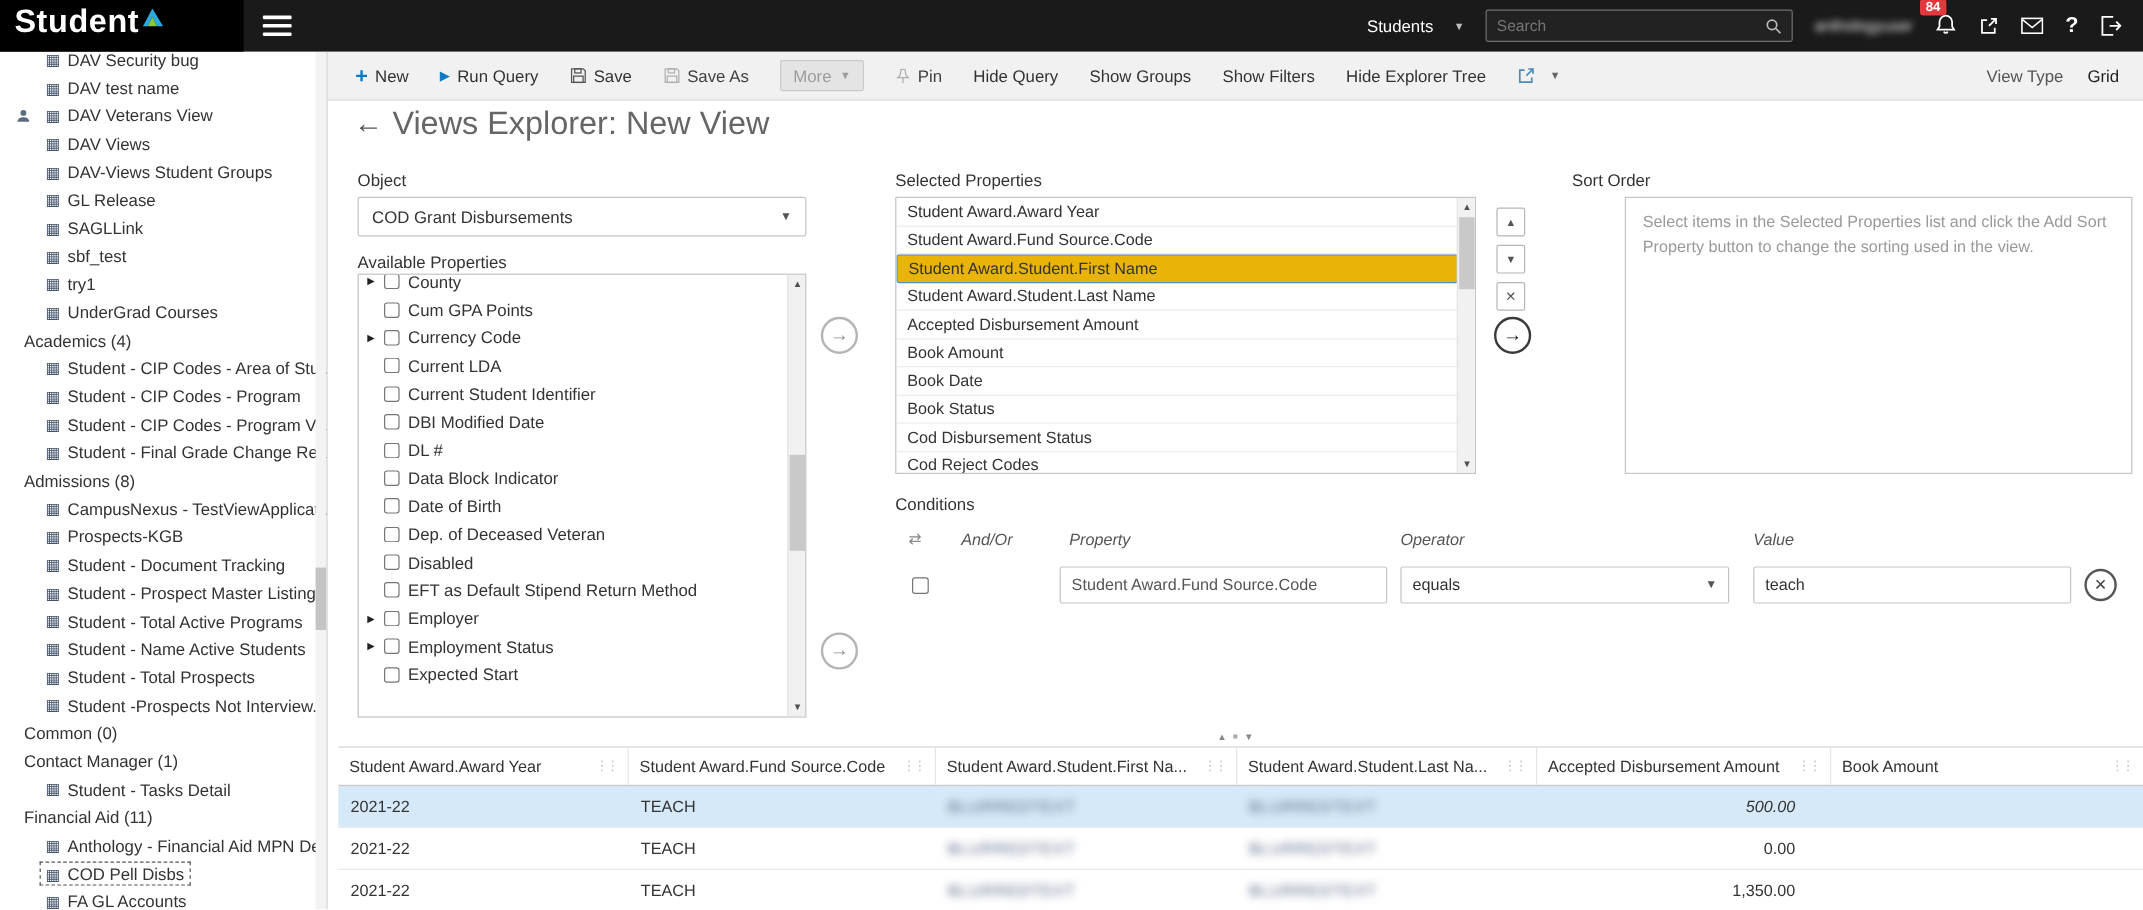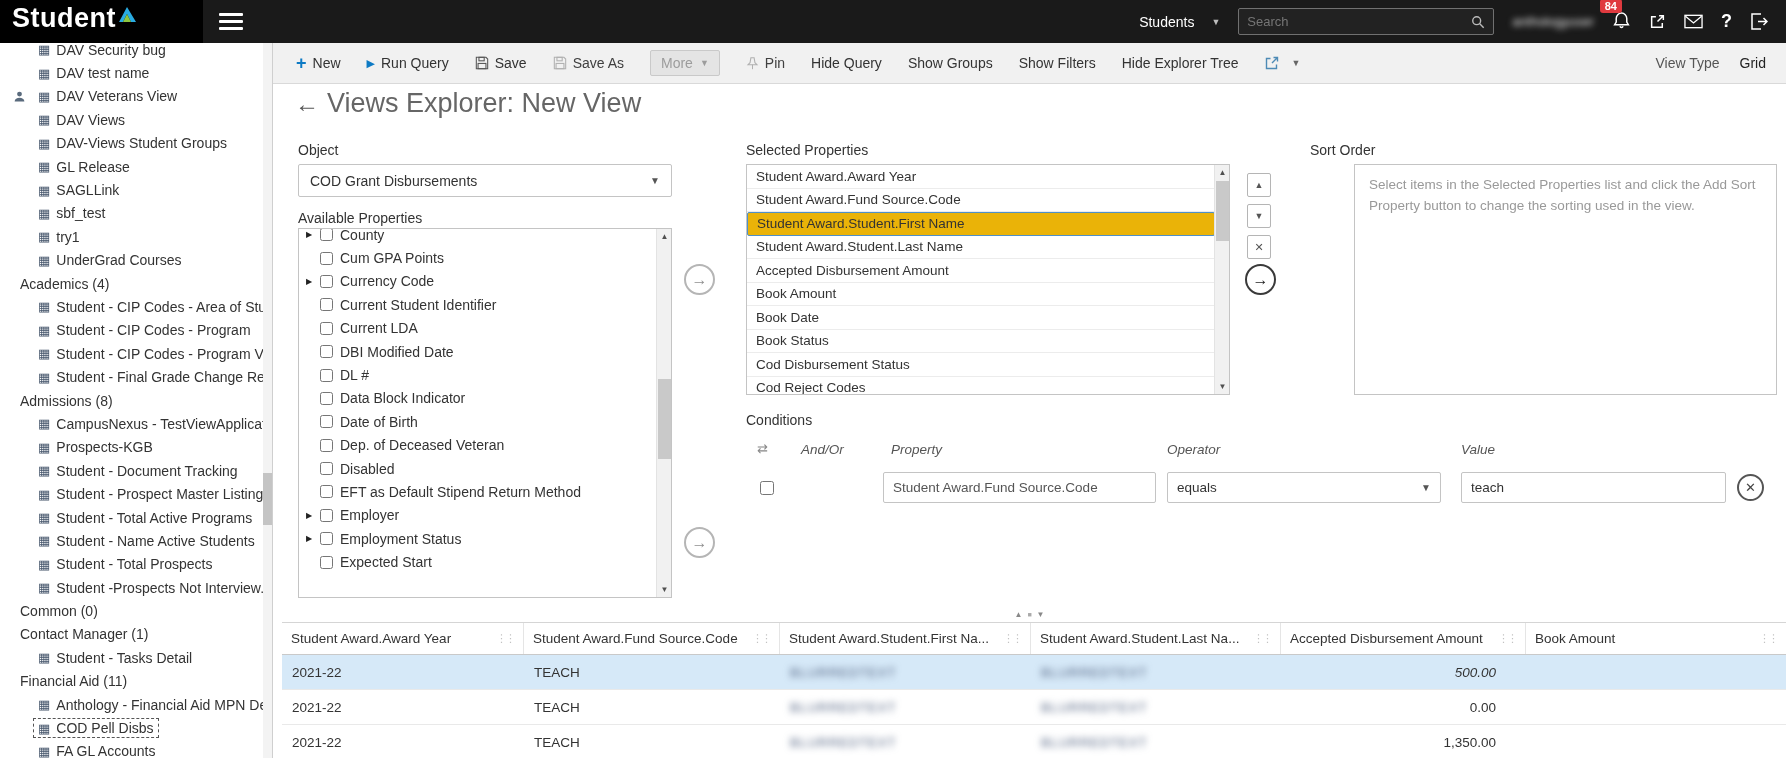--- a/index.html
+++ b/index.html
@@ -470,26 +470,26 @@
               <span>Cum GPA Points</span>
             </div>
             <div class="avail-row">
               <span class="expander">▶</span>
               <input type="checkbox" style="">
               <span>Currency Code</span>
             </div>
             <div class="avail-row">
               <span class="expander"></span>
               <input type="checkbox" style="">
+              <span>Current LDA</span>
+            </div>
+            <div class="avail-row">
+              <span class="expander"></span>
+              <input type="checkbox" style="">
               <span>Current Student Identifier</span>
-            </div>
-            <div class="avail-row">
-              <span class="expander"></span>
-              <input type="checkbox" style="">
-              <span>Current LDA</span>
             </div>
             <div class="avail-row">
               <span class="expander"></span>
               <input type="checkbox" style="">
               <span>DBI Modified Date</span>
             </div>
             <div class="avail-row">
               <span class="expander"></span>
               <input type="checkbox" style="">
               <span>DL #</span>

